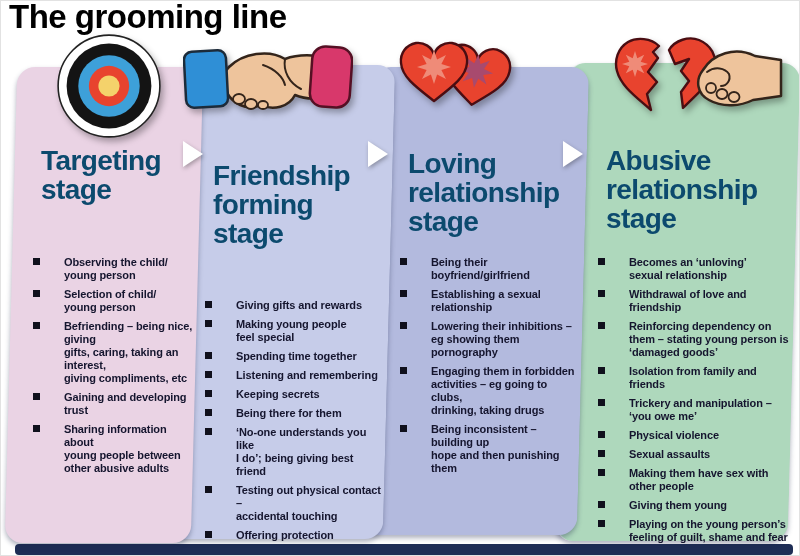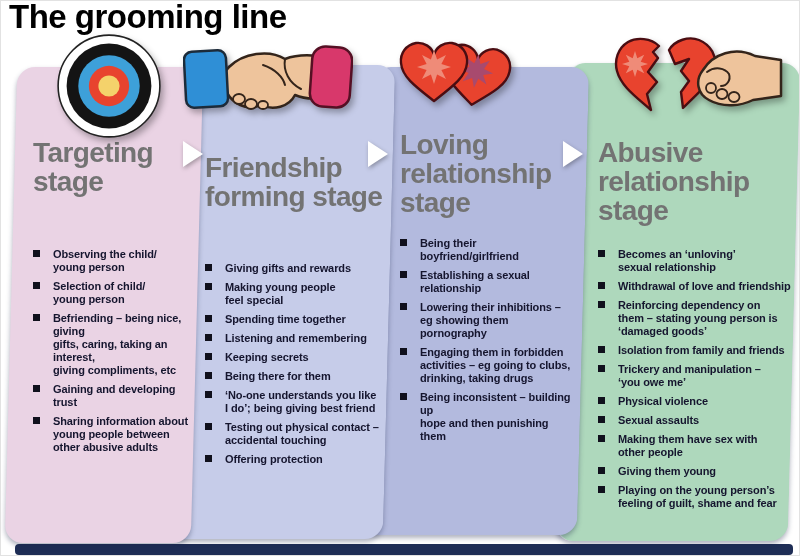--- a/index.html
+++ b/index.html
@@ -27,30 +27,30 @@
   .a2{left:367px;top:140px;}
   .a3{left:562px;top:140px;}
   .icon{position:absolute;z-index:8;filter:drop-shadow(3px 4px 3px rgba(0,0,0,0.3));}
   .ic-target{left:55px;top:32px;}
   .ic-hands{left:182px;top:38px;}
   .ic-hearts{left:397px;top:34px;}
   .ic-broken{left:610px;top:35px;}
   .col{position:absolute;z-index:7;color:#15152e;}
   .c1{left:32px;top:137px;width:160px;}
   .c2{left:204px;top:152px;width:180px;}
-  .c3{left:399px;top:129px;width:175px;}
+  .c3{left:399px;top:140px;width:175px;}
   .c4{left:597px;top:137px;width:196px;}
-  .col h2{margin:0;font-size:28px;line-height:29px;font-weight:bold;color:#737373;letter-spacing:-0.6px;}
+  .col h2{margin:8px;font-size:28px;line-height:29px;font-weight:bold;color:#0c4a6e;letter-spacing:-0.6px;}
   .col h2 span{display:block;}
   .bullets{list-style:none;margin:0;padding:0;}
   .c1 .bullets{margin-top:52px;}
   .c2 .bullets{margin-top:51px;}
   .c3 .bullets{margin-top:20px;}
   .c4 .bullets{margin-top:23px;}
-  .bullets li{display:flex;gap:13px;margin-bottom:6px;font-size:11px;line-height:13px;font-weight:bold;letter-spacing:-0.1px;}
+  .bullets li{display:flex;gap:24px;margin-bottom:6px;font-size:11px;line-height:13px;font-weight:bold;letter-spacing:-0.1px;}
   .bullets li .sq{flex:none;width:7px;height:7px;background:#10101c;margin-top:2px;}
   .bullets li .txt{white-space:pre-line;}
 </style>
 </head>
 <body>
 
 <h1 class="title">The grooming line</h1>
 
 <div class="panel p1" style="background: rgb(234, 211, 228);"></div>
 <div class="panel p2" style="background: rgb(198, 204, 233);"></div>

